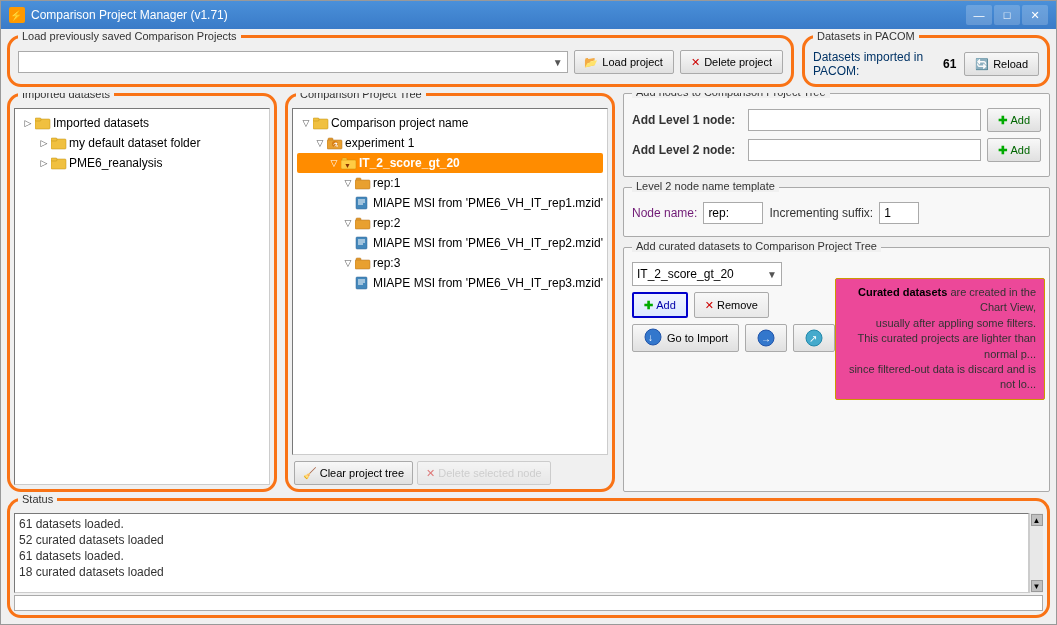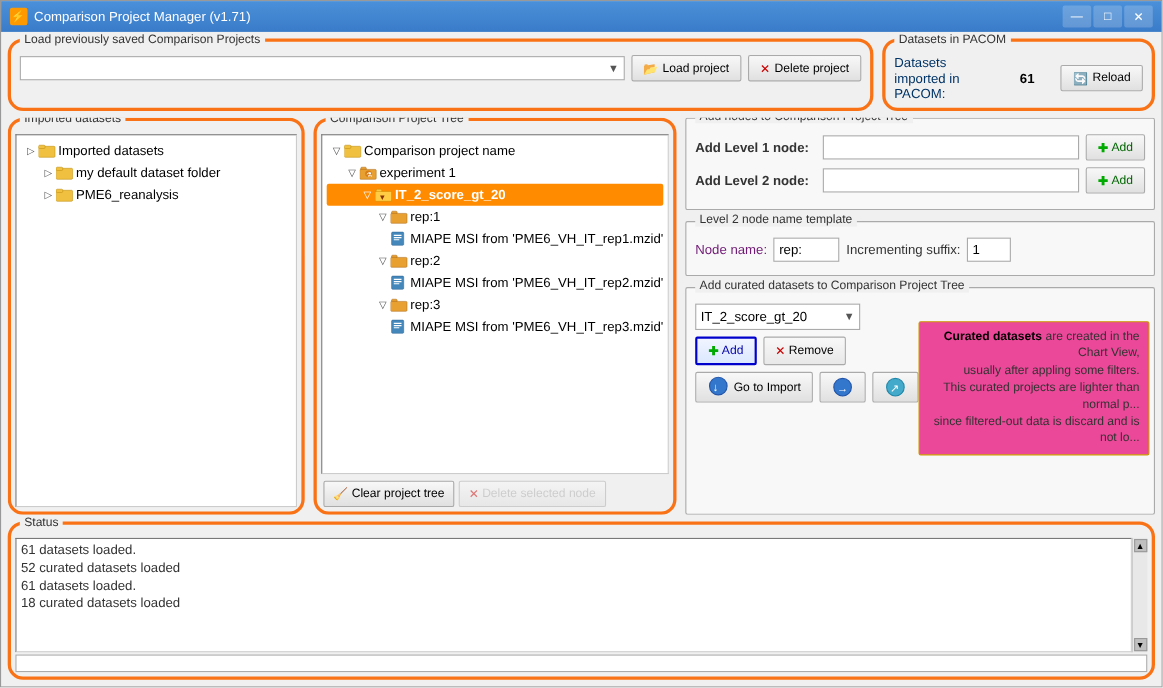--- a/index.html
+++ b/index.html
@@ -158,21 +158,21 @@
       display: flex;
       align-items: center;
       gap: 4px;
       white-space: nowrap;
     }
     .btn:disabled { opacity: 0.5; cursor: default; }
 
     .datasets-inner {
       display: flex;
       align-items: center;
-      gap: 24px;
+      gap: 8px;
       padding: 4px 8px 6px 8px;
     }
 
     .datasets-label {
       color: #003366;
       font-size: 12px;
     }
 
     .datasets-count {
       font-weight: bold;
@@ -765,21 +765,21 @@
             <span>since filtered-out data is discard and is not lo...</span>
           </div>
         </div>
 
       </div>
     </div>
 
     <div class="panel-wrapper status-panel">
       <span class="panel-title">Status</span>
       <div style="display:flex;margin:4px 4px 2px 4px;">
-        <div style="flex:1;height:104px;background:white;border:1px inset #ccc;overflow-y:auto;padding:2px 4px;">
+        <div style="flex:1;height:80px;background:white;border:1px inset #ccc;overflow-y:auto;padding:2px 4px;">
           <div class="status-line">61 datasets loaded.</div>
           <div class="status-line">52 curated datasets loaded</div>
           <div class="status-line">61 datasets loaded.</div>
           <div class="status-line">18 curated datasets loaded</div>
         </div>
         <div style="width:14px;background:#e8e8e8;border-left:1px solid #ccc;display:flex;flex-direction:column;align-items:center;">
           <div style="width:12px;height:12px;background:#c0c0c0;border:1px solid #999;margin-top:1px;cursor:pointer;display:flex;align-items:center;justify-content:center;font-size:8px;">▲</div>
           <div style="flex:1;"></div>
           <div style="width:12px;height:12px;background:#c0c0c0;border:1px solid #999;margin-bottom:1px;cursor:pointer;display:flex;align-items:center;justify-content:center;font-size:8px;">▼</div>
         </div>

